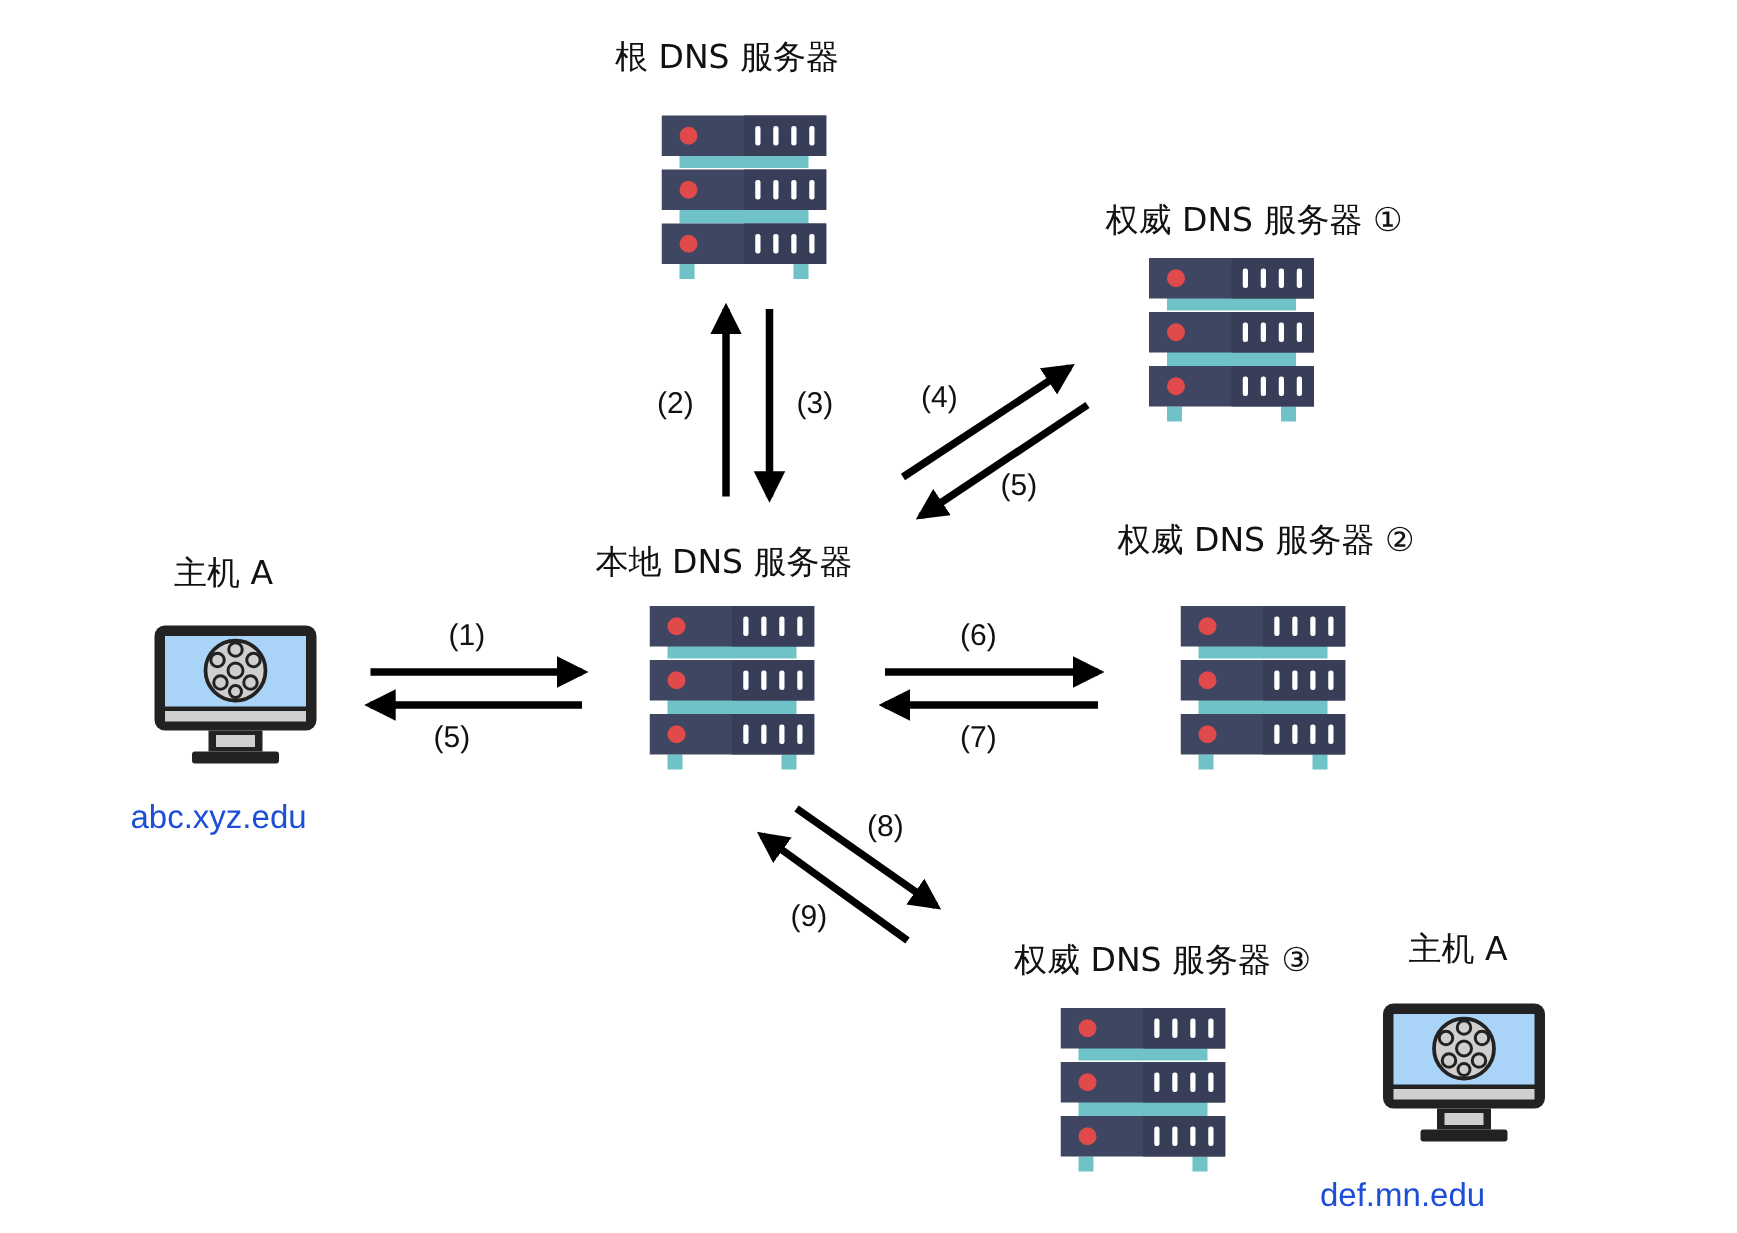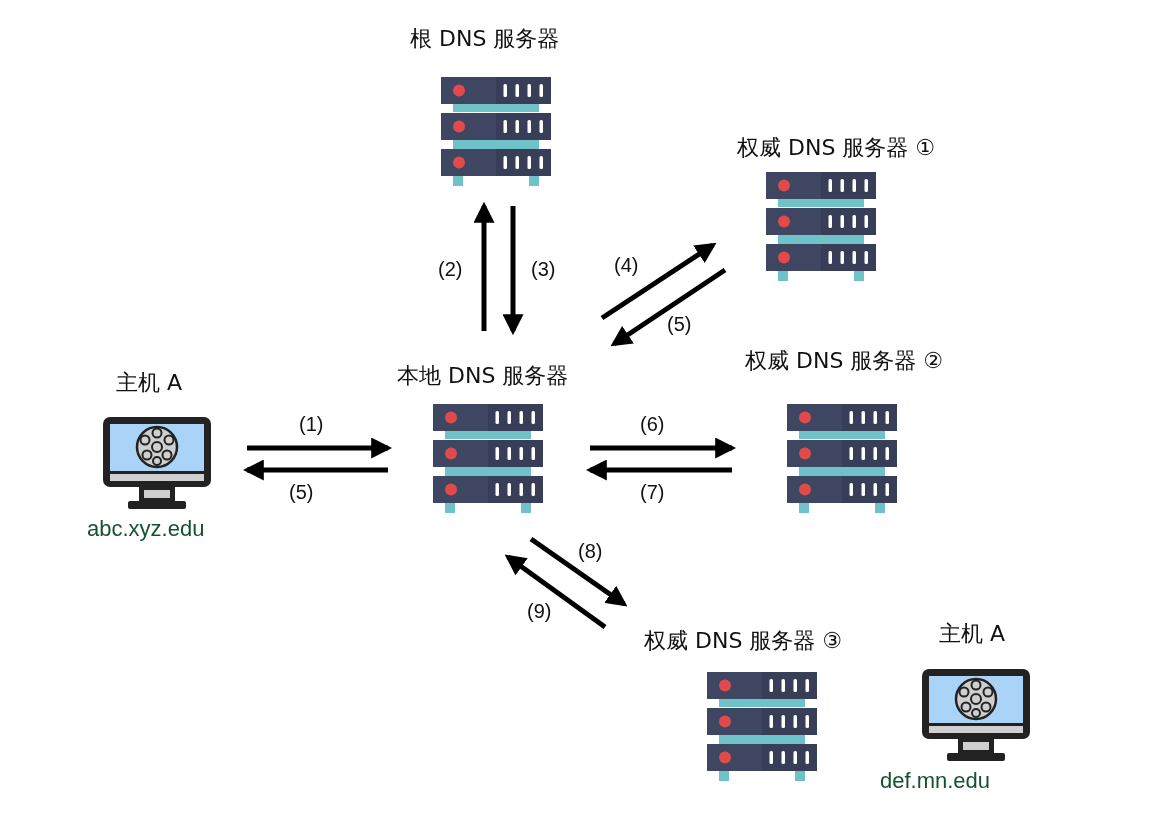--- a/index.html
+++ b/index.html
@@ -1,34 +1,34 @@
 <!DOCTYPE html>
 <html><head>
   <meta charset="utf-8">
   <style>
     html, body { margin: 0; padding: 0; background: #ffffff; }
     body { width: 1158px; height: 822px; position: relative; overflow: hidden;
            font-family: "DejaVu Sans", "Liberation Sans", sans-serif; color: #111; }
     .label { position: absolute; font-size: 22px; white-space: nowrap; color: #111; line-height: 1; }
     .step { position: absolute; font-size: 20px; white-space: nowrap; color: #111; line-height: 1;
             font-family: "Liberation Sans", "DejaVu Sans", sans-serif; }
-    .host-name { position: absolute; font-size: 22px; white-space: nowrap; color: #14532d; line-height: 1;
-                 font-family: "Liberation Sans", "DejaVu Sans", sans-serif; }
+    .host-name { position: absolute; font-size: 22px; white-space: nowrap; color: #1d4ed8; line-height: 1;
+                 font-family: "Liberation Sans", "DejaVu Sans", sans-serif; margin-top: 16px; }
     .server { position: absolute; width: 110px; height: 112px; }
     .monitor { position: absolute; width: 112px; height: 96px; }
     svg.arrows { position: absolute; left: 0; top: 0; width: 1158px; height: 822px; pointer-events: none; }
   </style>
 </head>
 <body>
 
 <div class="label" style="left:410px; top:28px;">根 DNS 服务器</div>
 <div class="label" style="left:737px; top:137px;">权威 DNS 服务器 ①</div>
 <div class="label" style="left:397px; top:365px;">本地 DNS 服务器</div>
 <div class="label" style="left:745px; top:350px;">权威 DNS 服务器 ②</div>
-<div class="label" style="left:644px; top:630px;">权威 DNS 服务器 ③</div>
+<div class="label" style="left:676px; top:630px;">权威 DNS 服务器 ③</div>
 <div class="label" style="left:116px; top:372px;">主机 A</div>
 <div class="label" style="left:939px; top:623px;">主机 A</div>
 
 <div class="host-name" style="left:87px; top:518px;">abc.xyz.edu</div>
 <div class="host-name" style="left:880px; top:770px;">def.mn.edu</div>
 
 <div class="server" style="left:441px; top:76px;"><svg width="110" height="112" viewBox="0 0 110 112" xmlns="http://www.w3.org/2000/svg">
       <rect x="12" y="26" width="86" height="10" fill="#6fc3c8"></rect>
       <rect x="12" y="63" width="86" height="10" fill="#6fc3c8"></rect>
       <rect x="12" y="100" width="10" height="10" fill="#6fc3c8"></rect>

